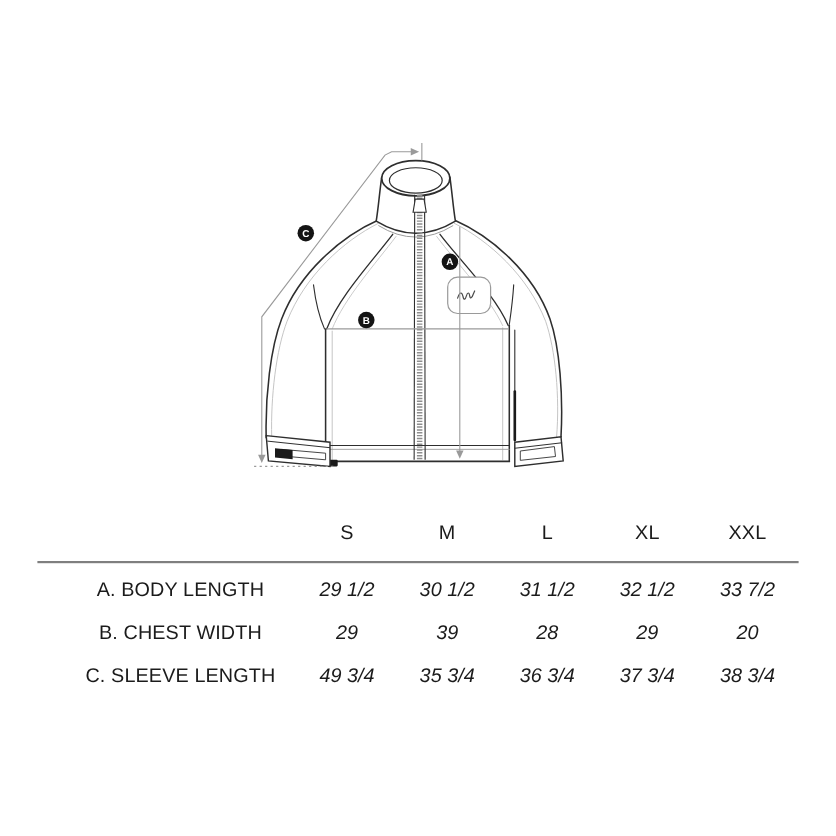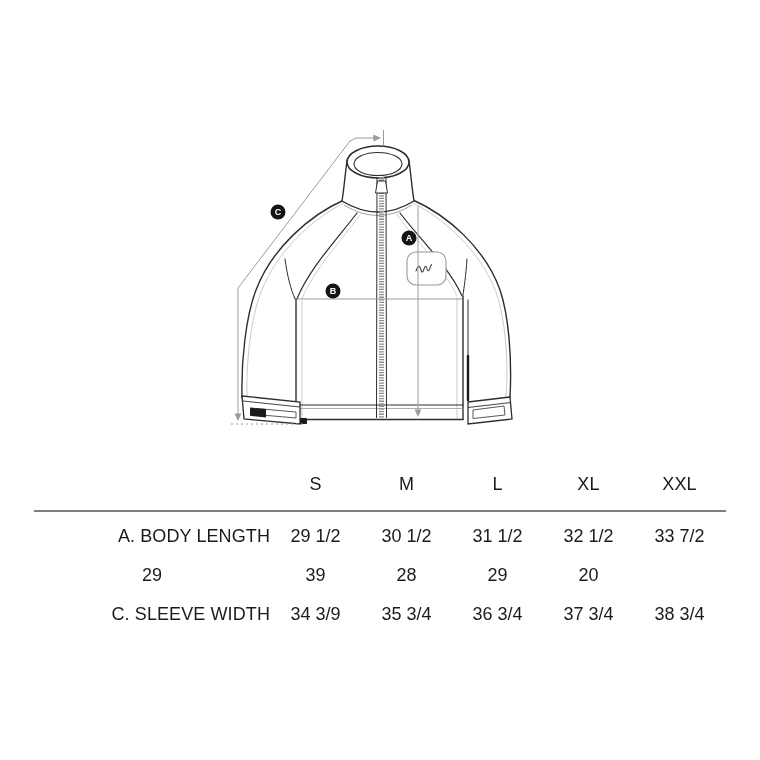--- a/index.html
+++ b/index.html
@@ -16,22 +16,22 @@
   .size-chart{position:absolute;top:468px;left:34px;width:692px;}
   .sc-header-row,.sc-row{
     display:grid;grid-template-columns:236px repeat(5,91px);
     align-items:center;
   }
   .sc-header-row{height:33px;}
   .sc-row{height:39px;}
   .sc-col-head{text-align:center;font-size:18px;letter-spacing:.2px;color:#1b1b1b;}
   .sc-spacer{}
   .sc-divider{border:0;border-top:2px solid #7f7f7f;margin:9px 0 5px 0;}
-  .sc-label{padding-left:24px;text-align:right;font-size:18px;letter-spacing:.1px;color:#1b1b1b;white-space:nowrap;}
-  .sc-val{text-align:center;font-size:18px;color:#1b1b1b;white-space:nowrap;}
+  .sc-label{padding-left:24px;text-align:center;font-size:18px;letter-spacing:.1px;color:#1b1b1b;white-space:nowrap;}
+  .sc-val{text-align:center;font-size:18px;color:#1b1b1b;white-space:nowrap;font-style:italic;}
 </style>
 </head>
 <body>
 
 <div class="stage">
 
   <svg class="diagram" width="760" height="460" viewBox="0 0 760 460" fill="none">
 
     <g stroke="#2e2e2e" stroke-width="1.4" fill="none" stroke-linecap="round">
       <path d="M 344,200 C 310,215 272,248 256,290 C 246,316 241,360 242,398"></path>
@@ -142,30 +142,31 @@
     <div class="sc-row">
       <div class="sc-label">A. BODY LENGTH</div>
       <div class="sc-val">29 1/2</div>
       <div class="sc-val">30 1/2</div>
       <div class="sc-val">31 1/2</div>
       <div class="sc-val">32 1/2</div>
       <div class="sc-val">33 7/2</div>
     </div>
 
     <div class="sc-row">
+      <div class="sc-label">B. CHEST WIDTH</div>
       <div class="sc-val">29</div>
       <div class="sc-val">39</div>
       <div class="sc-val">28</div>
       <div class="sc-val">29</div>
       <div class="sc-val">20</div>
     </div>
 
     <div class="sc-row">
-      <div class="sc-label">C. SLEEVE WIDTH</div>
-      <div class="sc-val">34 3/9</div>
+      <div class="sc-label">C. SLEEVE LENGTH</div>
+      <div class="sc-val">49 3/4</div>
       <div class="sc-val">35 3/4</div>
       <div class="sc-val">36 3/4</div>
       <div class="sc-val">37 3/4</div>
       <div class="sc-val">38 3/4</div>
     </div>
 
   </div>
 </div>
 
 </body></html>

